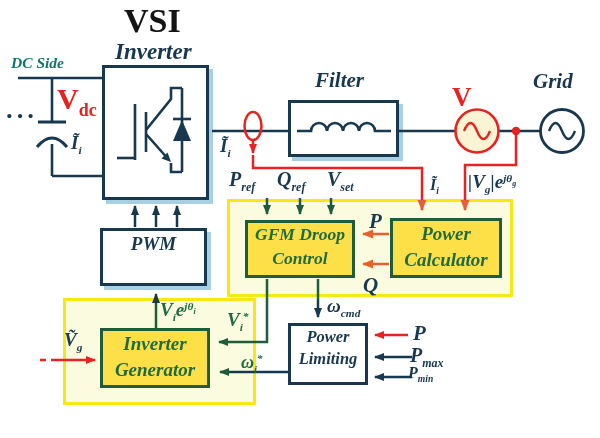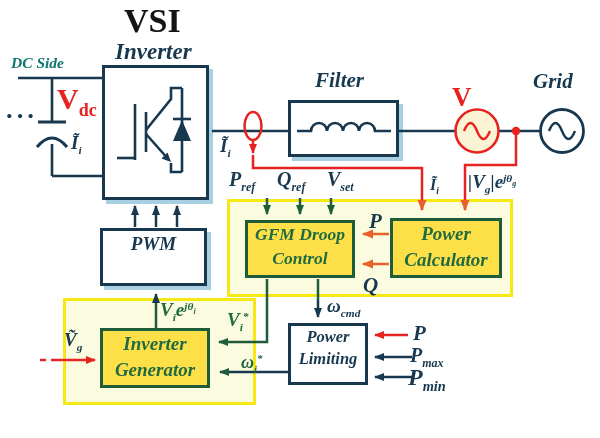--- a/index.html
+++ b/index.html
@@ -172,15 +172,15 @@
   <div class="lbl navyc" style="left:363px;top:275px;font-size:21px">Q</div>
   <div class="lbl navyc" style="left:327px;top:296px;font-size:19px"><span>ω</span><sub>cmd</sub></div>
 
   <div class="lbl greenc" style="left:160px;top:300px;font-size:19px"><span>V</span><sub>i</sub><span>e</span><sup>jθ</sup><sup class="ss2">i</sup></div>
   <div class="lbl greenc" style="left:227px;top:310px;font-size:19px"><span>V</span><sub>i</sub><sup>*</sup></div>
   <div class="lbl greenc" style="left:241px;top:353px;font-size:18px"><span>ω</span><sub>i</sub><sup>*</sup></div>
   <div class="lbl navyc" style="left:64px;top:330px;font-size:19px"><span>Ṽ</span><sub>g</sub></div>
 
   <div class="lbl navyc" style="left:413px;top:323px;font-size:21px">P</div>
   <div class="lbl navyc" style="left:410px;top:345px;font-size:20px"><span>P</span><sub>max</sub></div>
-  <div class="lbl navyc" style="left:408px;top:365px;font-size:24px"><span>P</span><sub>min</sub></div>
+  <div class="lbl navyc" style="left:408px;top:365px;font-size:16px"><span>P</span><sub>min</sub></div>
 
 </div>
 
 </body></html>

